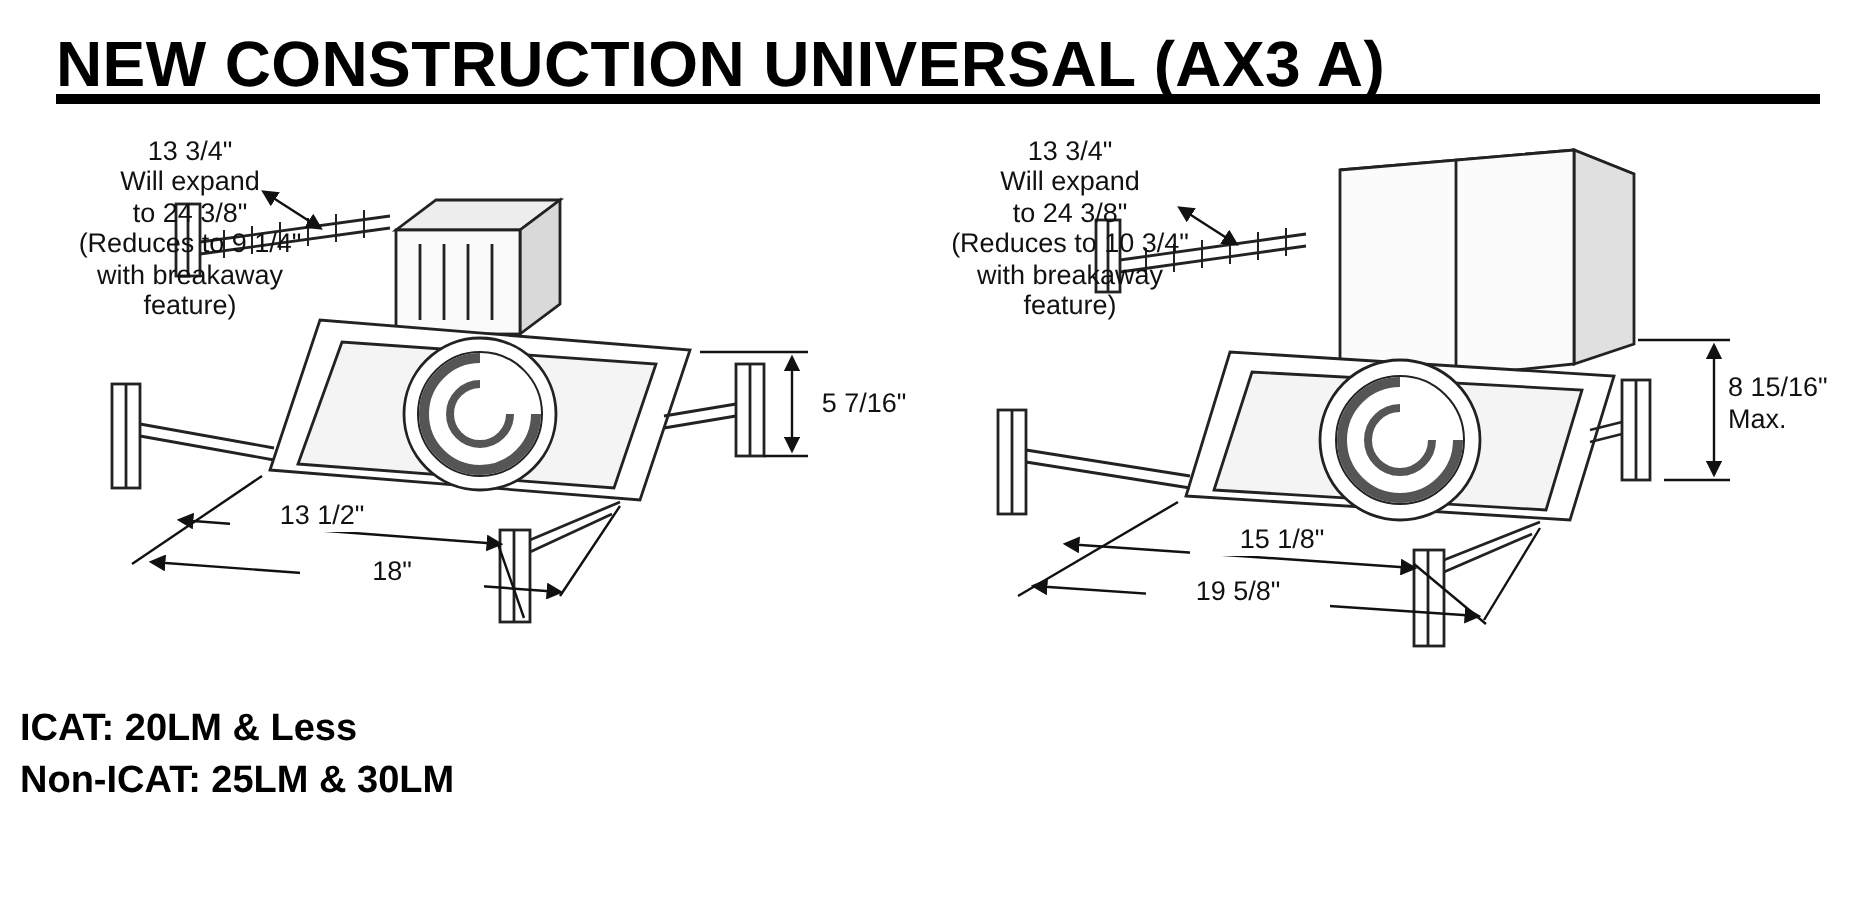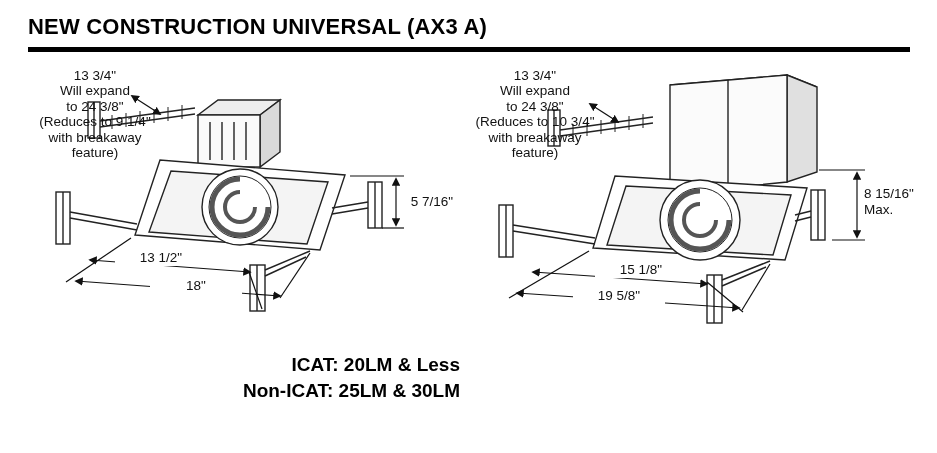--- a/index.html
+++ b/index.html
@@ -1,30 +1,30 @@
 <!DOCTYPE html>
 <html><head>
 <meta charset="utf-8">
 <style>
   html,body{margin:0;padding:0;background:#fff;}
   body{width:937px;height:453px;position:relative;overflow:hidden;
        font-family:"Liberation Sans","DejaVu Sans",sans-serif;color:#111;}
   .page{position:absolute;inset:0;}
-  .page-title{position:absolute;left:28px;top:14px;font-size:22px;font-weight:bold;
+  .page-title{position:absolute;left:28px;top:14px;font-size:32px;font-weight:bold;
               letter-spacing:.2px;white-space:nowrap;color:#000;}
   .title-rule{position:absolute;left:28px;top:47px;width:882px;height:5px;background:#000;}
   .figure{position:absolute;top:60px;height:350px;}
   .figure.left{left:10px;width:450px;}
   .figure.right{left:455px;width:482px;}
   .drawing{position:absolute;left:0;top:0;display:block;}
   .note{position:absolute;font-size:13.5px;line-height:1.14;text-align:center;
         white-space:pre-line;color:#111;}
   .dim{position:absolute;font-size:13.5px;text-align:center;white-space:pre-line;
        background:#fff;line-height:1.18;padding:0 1px;}
-  .caption{position:absolute;left:0;right:0;top:292px;text-align:right;font-size:19px;
+  .caption{position:absolute;left:0;right:0;top:292px;text-align:left;font-size:19px;
            font-weight:bold;line-height:1.35;white-space:pre-line;color:#000;}
 </style>
 </head>
 <body>
 
 <div class="page">
 
   <div class="page-title">NEW CONSTRUCTION UNIVERSAL (AX3 A)</div>
   <div class="title-rule"></div>
 

